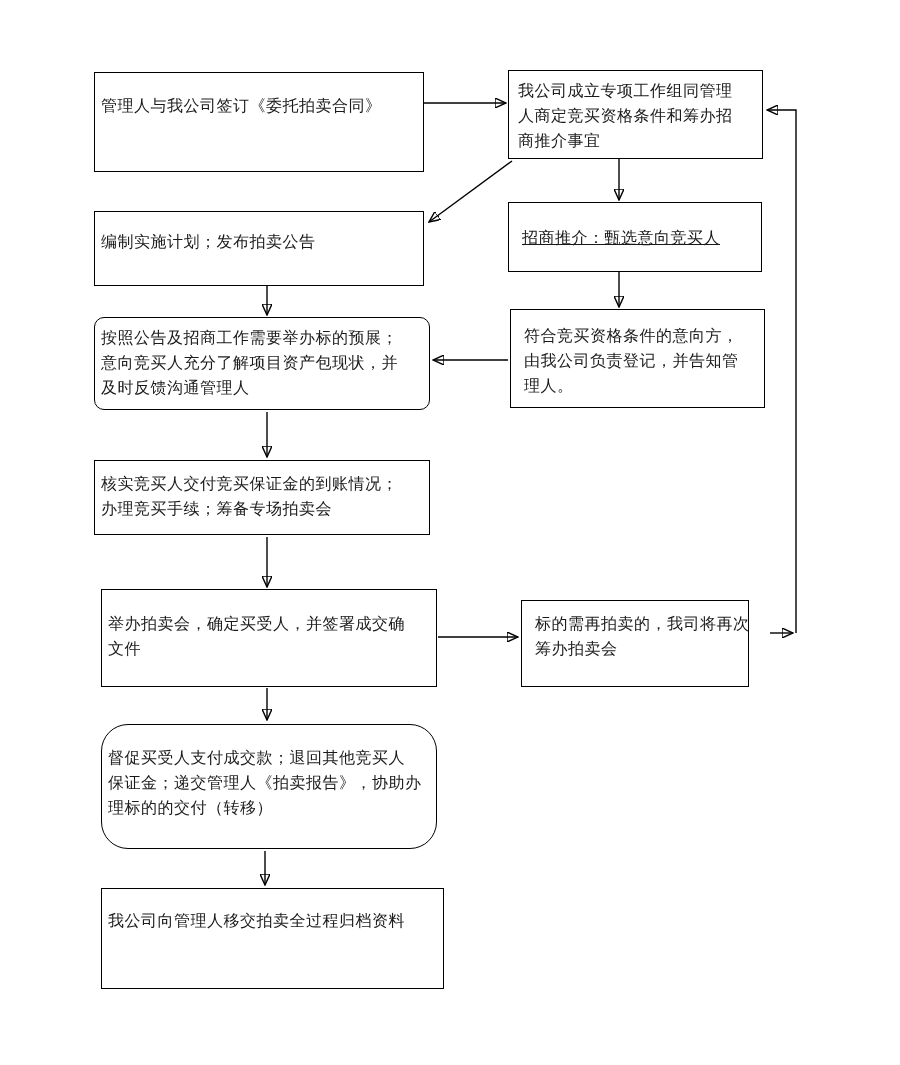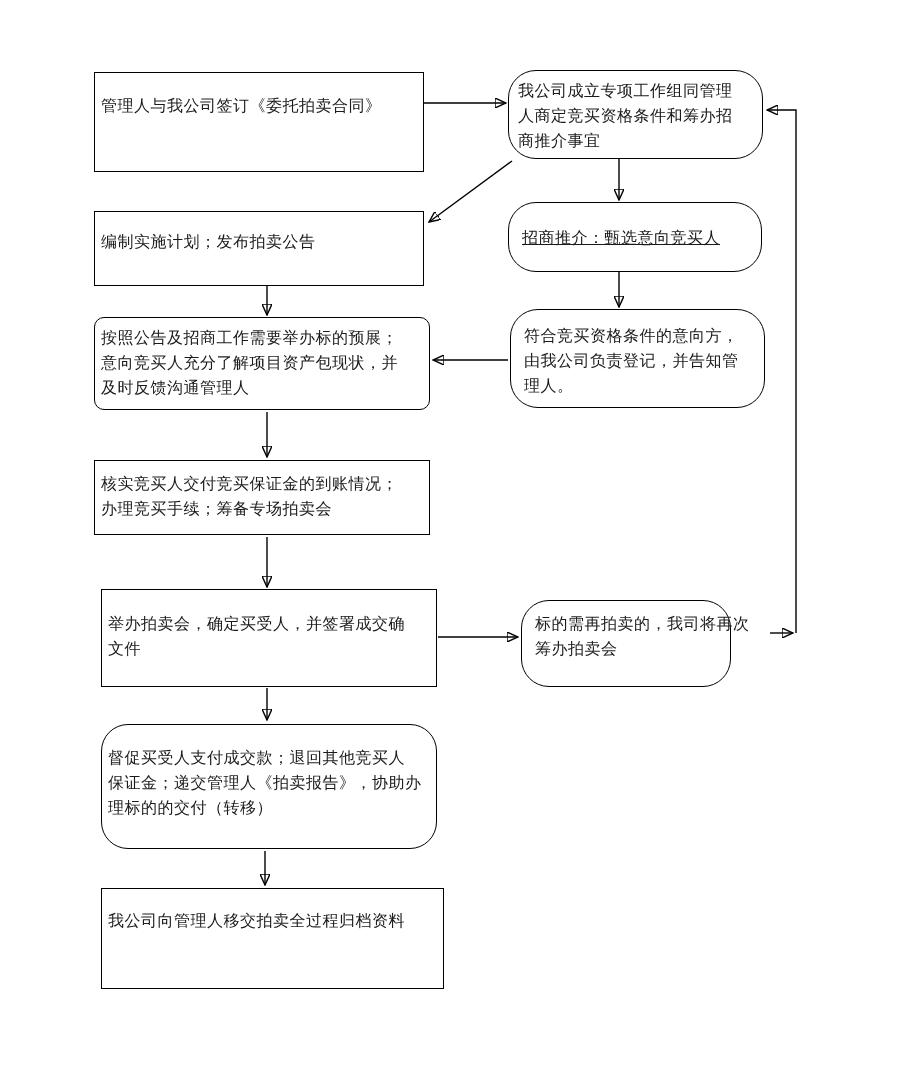--- a/index.html
+++ b/index.html
@@ -33,21 +33,21 @@
     box-sizing: border-box;
     border: 1.5px solid #000000;
     background: #ffffff;
     color: #1a1a1a;
     font-size: 16px;
     line-height: 25px;
     letter-spacing: 0.5px;
     white-space: pre;
   }
   .center { text-align: left; padding-left: 6px; padding-right: 6px; }
-  .leftalign { text-align: left; border-radius: 28px; }
+  .leftalign { text-align: left; }
 </style>
 </head>
 <body>
 
 <div class="canvas">
 
   <svg class="arrows" viewBox="0 0 900 1065" xmlns="http://www.w3.org/2000/svg">
     <defs>
       <marker id="arrowhead" markerUnits="userSpaceOnUse" markerWidth="12" markerHeight="10" refX="11" refY="5" orient="auto">
         <path d="M0,0 L11,5 L0,10 Z" fill="#000000" stroke="none"></path>
@@ -85,21 +85,21 @@
   <div class="box leftalign" style="left:510px; top:309px; width:255px; height:99px; padding-top:13px; padding-left:13px;">符合竞买资格条件的意向方，
 由我公司负责登记，并告知管
 理人。</div>
 
   <div class="box center" style="left:94px; top:460px; width:336px; height:75px; padding-top:10px;">核实竞买人交付竞买保证金的到账情况；
 办理竞买手续；筹备专场拍卖会</div>
 
   <div class="box center" style="left:101px; top:589px; width:336px; height:98px; padding-top:21px;">举办拍卖会，确定买受人，并签署成交确
 文件</div>
 
-  <div class="box leftalign" style="left:521px; top:600px; width:210px; height:87px; padding-top:10px; padding-left:13px;">标的需再拍卖的，我司将再次
+  <div class="box leftalign" style="left:521px; top:600px; width:228px; height:87px; padding-top:10px; padding-left:13px;">标的需再拍卖的，我司将再次
 筹办拍卖会</div>
 
   <div class="box center" style="left:101px; top:724px; width:336px; height:125px; padding-top:20px;border-radius:27px;">督促买受人支付成交款；退回其他竞买人
 保证金；递交管理人《拍卖报告》，协助办
 理标的的交付（转移）</div>
 
   <div class="box center" style="left:101px; top:888px; width:343px; height:101px; padding-top:19px;">我公司向管理人移交拍卖全过程归档资料</div>
 
 </div>
 

